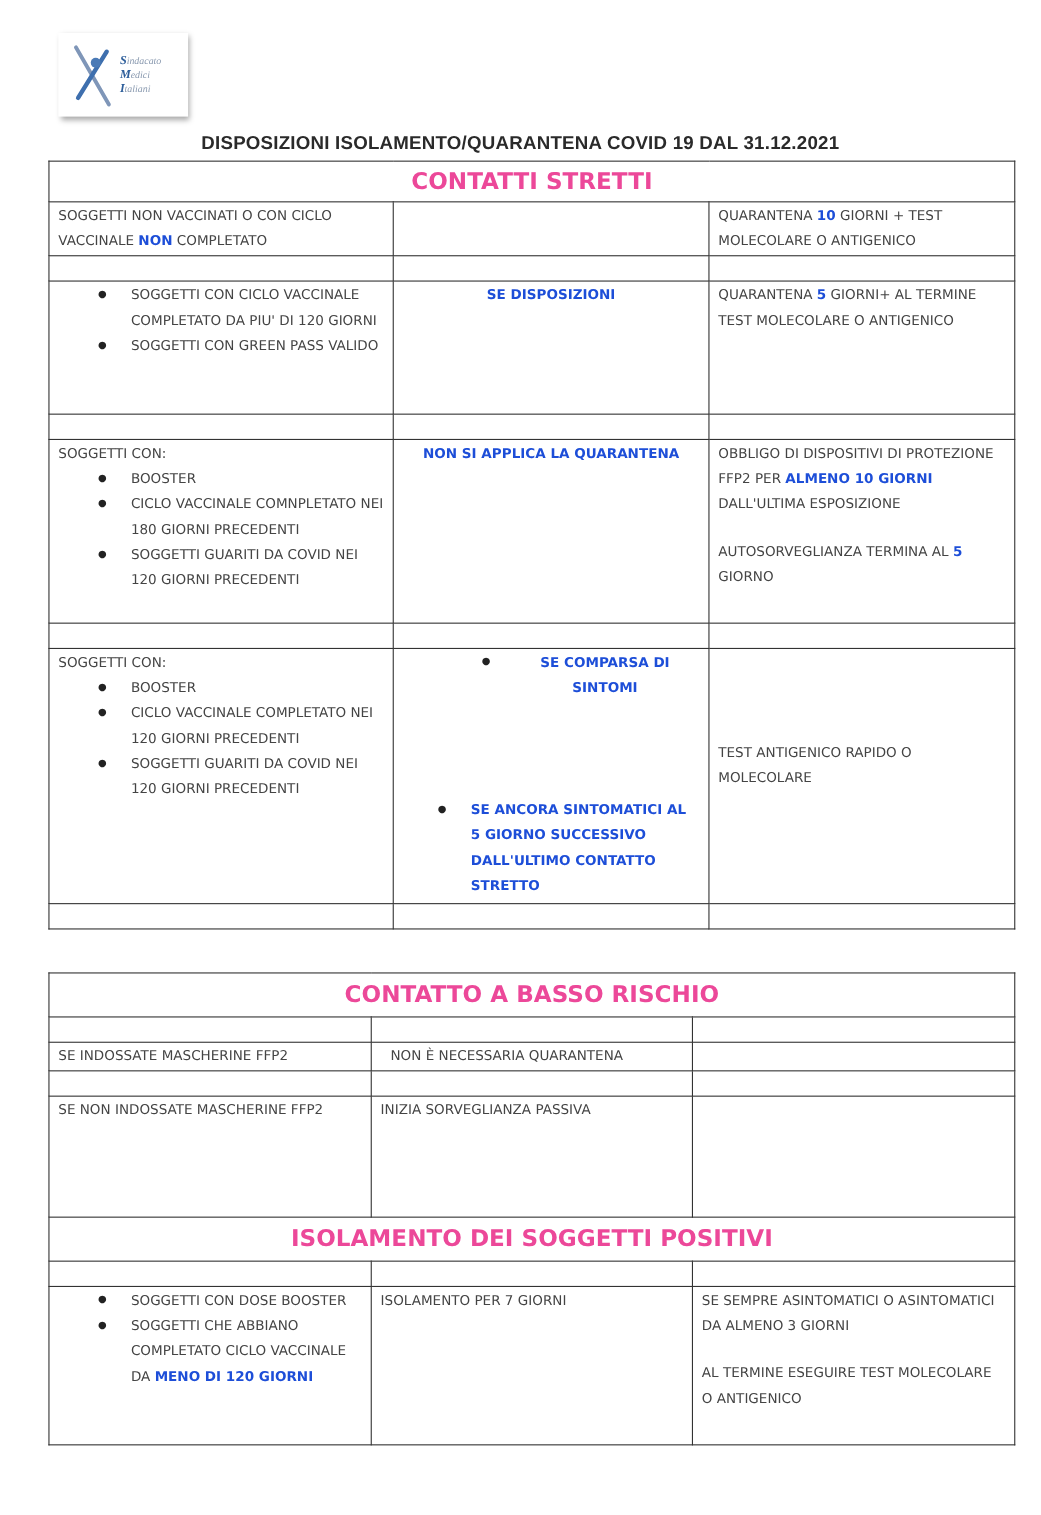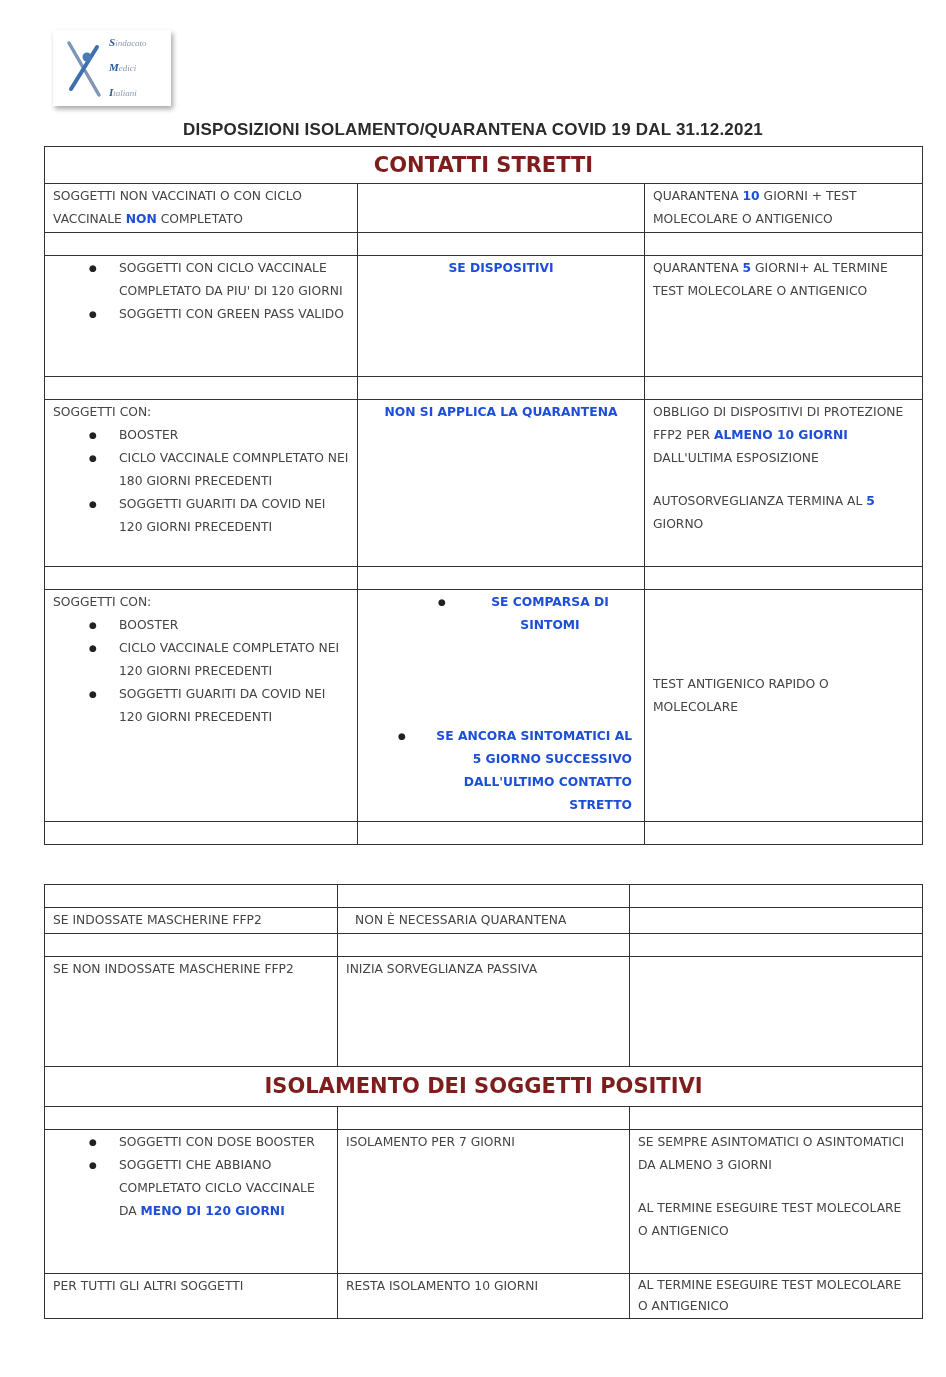--- a/index.html
+++ b/index.html
@@ -5,35 +5,35 @@
   * { box-sizing: border-box; margin: 0; padding: 0; }
   html, body { width: 946px; height: 1377px; background: #ffffff; overflow: hidden; }
   body { position: relative; font-family: "Liberation Sans", "DejaVu Sans", sans-serif; color: #3a3a3a; }
 
   .logo {
     position: absolute; left: 53px; top: 30px; width: 118px; height: 76px;
     background: #fff; box-shadow: 2px 3px 5px rgba(0,0,0,0.35);
     display: flex; align-items: center; padding-left: 10px;
   }
   .logo svg { width: 44px; height: 62px; }
-  .logo .words { display: flex; flex-direction: column; margin-left: 2px; font-family: "Liberation Serif", serif; font-style: italic; font-size: 9px; color: #8a9ab0; line-height: 13px; gap: 11px; }
+  .logo .words { display: flex; flex-direction: column; margin-left: 2px; font-family: "Liberation Serif", serif; font-style: italic; font-size: 9px; color: #8a9ab0; line-height: 13px; }
   .logo .words b { color: #2c5d9a; font-weight: bold; font-size: 11px; }
 
   .doc-title {
     position: absolute; left: 0; width: 946px; top: 120px; text-align: center;
     font-family: "Liberation Sans", sans-serif; font-weight: bold; font-size: 17px; color: #2a2a2a; letter-spacing: 0.2px;
   }
 
   table.grid {
     position: absolute; border-collapse: collapse; left: 44px; width: 878px;
     font-family: "DejaVu Sans", sans-serif; font-size: 12.3px; color: #444; line-height: 23px;
     table-layout: fixed;
   }
   table.grid td { border: 1.6px solid #333; vertical-align: top; padding: 1px 8px; }
-  .sec-head td { text-align: center; font-family: "DejaVu Sans", sans-serif; font-weight: bold; color: #7f1d1d; }
+  .sec-head td { text-align: center; font-family: "DejaVu Sans", sans-serif; font-weight: bold; color: #ec4899; }
   .sec1 { font-size: 21px; height: 36px; line-height: 34px; }
   .sec-other { font-size: 21px; line-height: 36px; height: 40px; }
   .spacer td { height: 23px; }
   .bold { font-weight: bold; color: #1d4ed8; }
   .center { text-align: center; }
   ul.b { list-style: none; margin-left: 36px; }
   ul.b li { position: relative; padding-left: 30px; }
   ul.b li::before { content: "\25CF"; position: absolute; left: 0; font-size: 9px; color: #222; }
   .pgap { height: 20px; }
 
@@ -80,21 +80,21 @@
         <td></td>
       </tr>
 
   <tr style="height:121px">
     <td>
       <ul class="b">
         <li>SOGGETTI CON CICLO VACCINALE COMPLETATO DA PIU' DI 120 GIORNI</li>
         <li>SOGGETTI CON GREEN PASS VALIDO</li>
       </ul>
     </td>
-    <td class="center bold">SE DISPOSITIVI</td>
+    <td class="center bold">SE DISPOSIZIONI</td>
     <td><span>QUARANTENA </span><span class="bold">5</span><span> GIORNI+ AL TERMINE TEST MOLECOLARE O ANTIGENICO</span></td>
   </tr>
   <tr class="spacer">
         <td></td>
         <td></td>
         <td></td>
       </tr>
 
   <tr style="height:167px">
     <td>
@@ -125,21 +125,21 @@
         <li>BOOSTER</li>
         <li>CICLO VACCINALE COMPLETATO NEI 120 GIORNI PRECEDENTI</li>
         <li>SOGGETTI GUARITI DA COVID NEI 120 GIORNI PRECEDENTI</li>
       </ul>
     </td>
     <td class="center bold" style="padding-left:40px;padding-right:12px;">
       <ul class="b" style="margin-left:40px;text-align:center;">
         <li>SE COMPARSA DI SINTOMI</li>
       </ul>
       <div style="height:88px"></div>
-      <ul class="b" style="margin-left:0;text-align:right;">
+      <ul class="b" style="margin-left:0;text-align:left;">
         <li>SE ANCORA SINTOMATICI AL 5 GIORNO SUCCESSIVO DALL'ULTIMO CONTATTO STRETTO</li>
       </ul>
     </td>
     <td style="vertical-align:middle;">
       <div style="margin-top:-20px">TEST ANTIGENICO RAPIDO O MOLECOLARE</div>
     </td>
   </tr>
   <tr class="spacer">
         <td></td>
         <td></td>
@@ -149,20 +149,23 @@
 </tbody>
   </table>
 
 <table class="grid" id="t2">
   <colgroup>
       <col style="width:293px">
       <col style="width:292px">
       <col style="width:293px">
     </colgroup>
   <tbody>
+      <tr class="sec-head">
+    <td class="sec-other" colspan="3">CONTATTO A BASSO RISCHIO</td>
+  </tr>
   <tr class="spacer">
         <td style="height:21px"></td>
         <td></td>
         <td></td>
       </tr>
   <tr style="height:25px">
     <td>SE INDOSSATE MASCHERINE FFP2</td>
     <td style="padding-left:17px">NON È NECESSARIA QUARANTENA</td>
     <td></td>
   </tr>
@@ -192,19 +195,14 @@
         <li><span>SOGGETTI CHE ABBIANO COMPLETATO CICLO VACCINALE DA </span><span class="bold">MENO DI 120 GIORNI</span></li>
       </ul>
     </td>
     <td>ISOLAMENTO PER 7 GIORNI</td>
     <td>
       <div>SE SEMPRE ASINTOMATICI O ASINTOMATICI DA ALMENO 3 GIORNI</div>
       <div class="pgap"></div>
       <div>AL TERMINE ESEGUIRE TEST MOLECOLARE O ANTIGENICO</div>
     </td>
   </tr>
-  <tr style="height:44px">
-    <td>PER TUTTI GLI ALTRI SOGGETTI</td>
-    <td>RESTA ISOLAMENTO 10 GIORNI</td>
-    <td style="line-height:21px">AL TERMINE ESEGUIRE TEST MOLECOLARE O ANTIGENICO</td>
-  </tr>
 </tbody>
   </table>
 
 </body></html>

